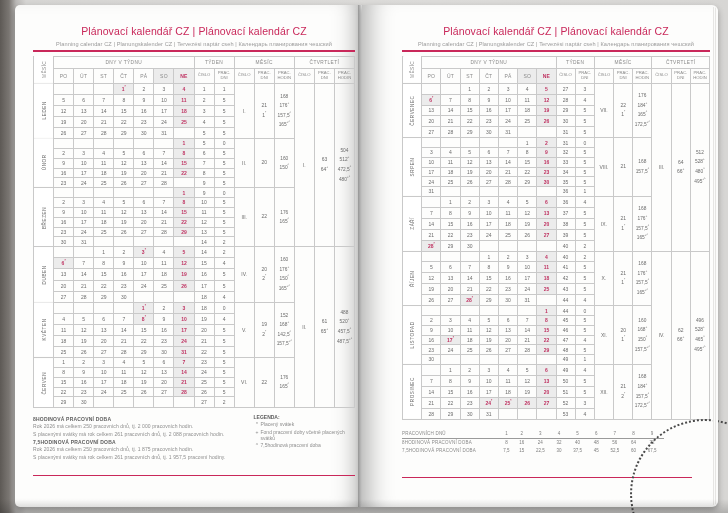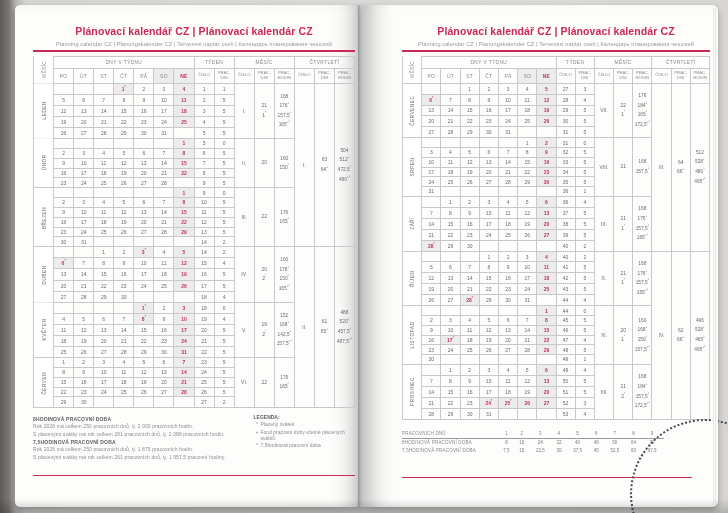--- a/index.html
+++ b/index.html
@@ -21,21 +21,21 @@
     box-shadow:0 3px 6px rgba(0,0,0,.30), inset -22px 0 24px -18px rgba(0,0,0,.38);}
   .page-right{left:362px;width:356px;border-radius:0 6px 6px 0;
     box-shadow:0 3px 6px rgba(0,0,0,.30), inset 26px 0 26px -20px rgba(0,0,0,.33);}
   .page-right::after{content:"";position:absolute;top:2px;bottom:2px;right:0;width:5px;
     background:repeating-linear-gradient(90deg,#e6e5e3 0 1px,#fbfbfa 1px 2.5px);border-radius:0 6px 6px 0;}
   .spine-line{position:absolute;top:5px;height:502px;left:358px;width:4px;
     background:linear-gradient(90deg,rgba(0,0,0,.25),rgba(255,255,255,.6));}
   .inner{position:relative;height:100%;}
   .page-left .inner{padding:20px 7px 0 18px;}
   .page-right .inner{padding:20px 8px 0 40px;}
-  .title{color:var(--accent);font-size:10.5px;font-weight:bold;text-align:center;letter-spacing:.1px;}
+  .title{color:var(--accent);font-size:10.5px;font-weight:normal;text-align:center;letter-spacing:.1px;}
   .subtitle{color:#9a9a9a;font-size:5.6px;text-align:center;margin-top:3.5px;letter-spacing:.1px;}
   .accent-rule{height:1.6px;background:var(--accent);margin-top:3.5px;}
   table.cal{border-collapse:collapse;table-layout:fixed;width:100%;margin-top:4px;}
   #cal-left{height:352px;}
   #cal-right{height:364px;}
   .cal th,.cal td{border:1px solid var(--grid);text-align:center;vertical-align:middle;
     font-weight:normal;overflow:hidden;}
   .cal thead tr:first-child th{font-size:4.8px;color:var(--hdr);height:12px;letter-spacing:.4px;}
   .cal thead tr:last-child th{height:15px;}
   .dh{font-size:5px;color:var(--hdr);letter-spacing:.2px;}

